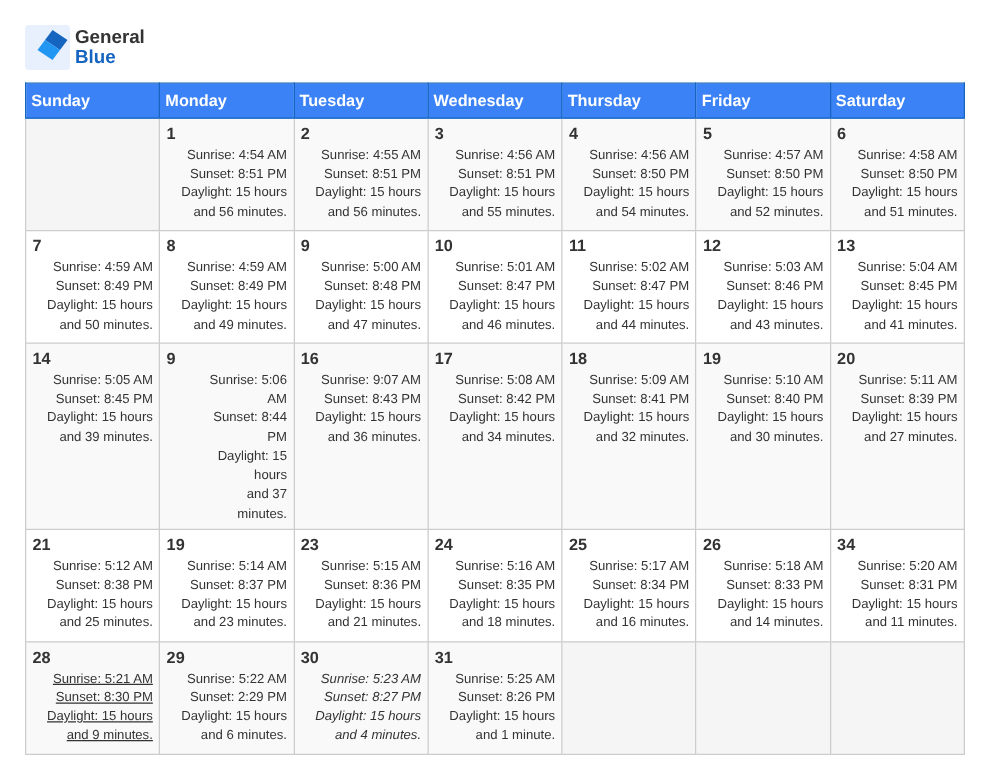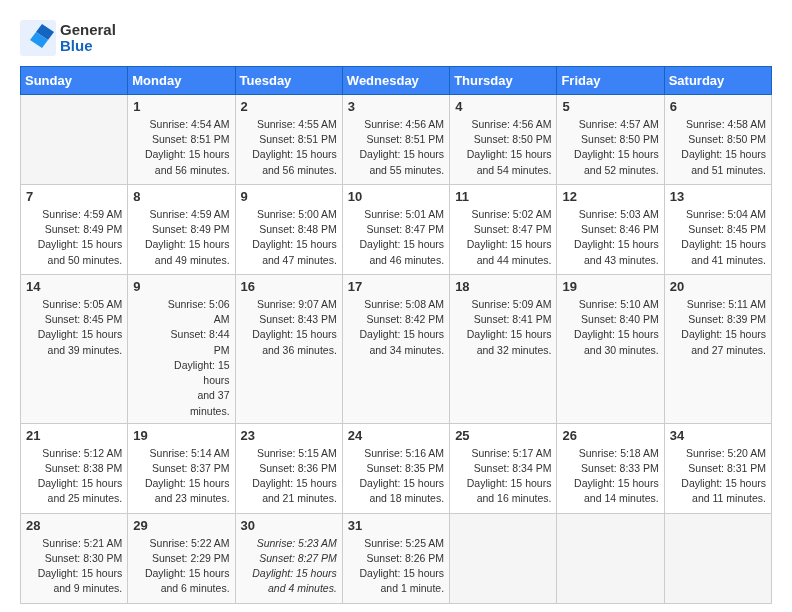--- a/index.html
+++ b/index.html
@@ -307,21 +307,21 @@
           <span class="day-num">34</span>
           <div class="day-info" style="white-space: pre-line;">Sunrise: 5:20 AM
 Sunset: 8:31 PM
 Daylight: 15 hours
 and 11 minutes.</div>
         </td>
       </tr>
       <tr>
         <td>
           <span class="day-num">28</span>
-          <div class="day-info" style="white-space: pre-line;">Sunrise: 5:21 AM
+          <div class="day-info" style="white-space: pre-line; text-decoration: underline;">Sunrise: 5:21 AM
 Sunset: 8:30 PM
 Daylight: 15 hours
 and 9 minutes.</div>
         </td>
         <td>
           <span class="day-num">29</span>
           <div class="day-info" style="white-space: pre-line;">Sunrise: 5:22 AM
 Sunset: 2:29 PM
 Daylight: 15 hours
 and 6 minutes.</div>

